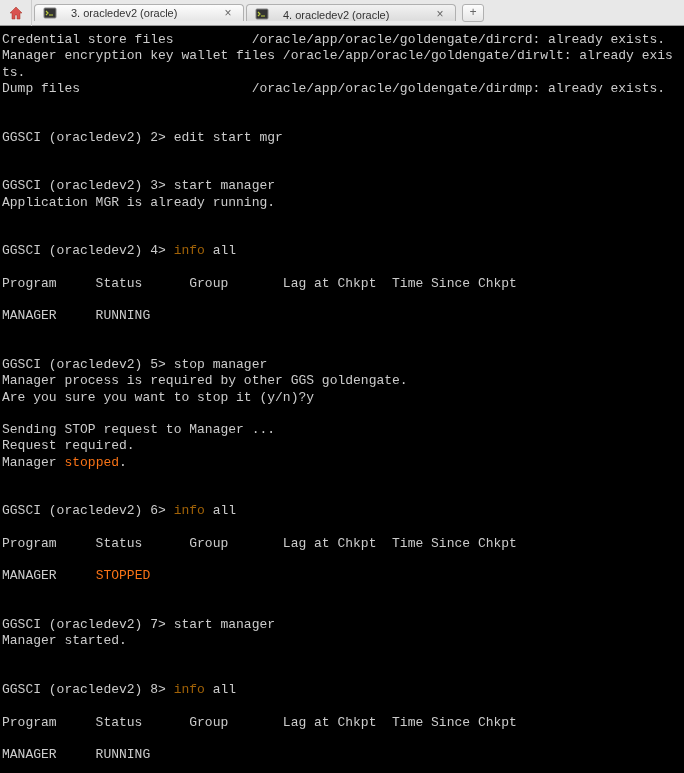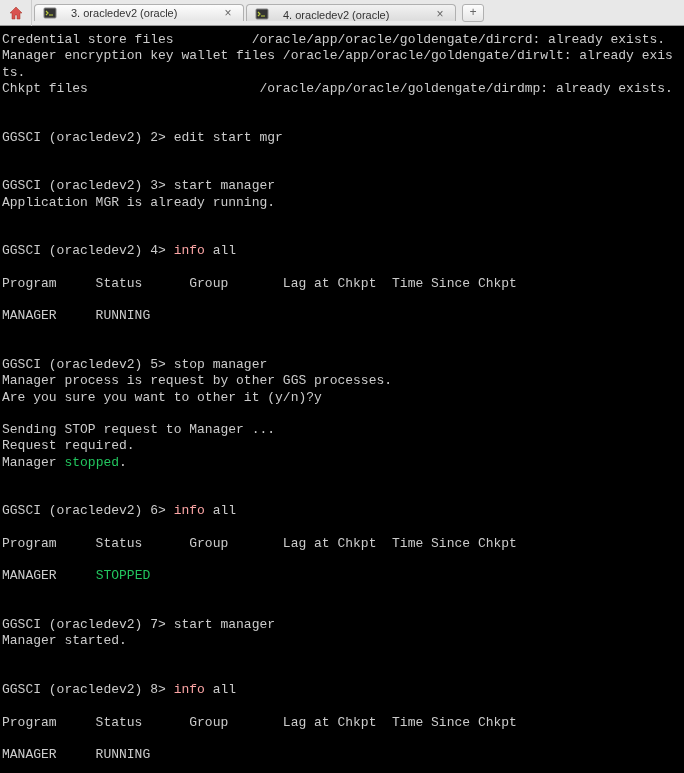--- a/index.html
+++ b/index.html
@@ -78,22 +78,22 @@
     }
     .terminal {
       background: #000;
       color: #ccc;
       padding: 6px 2px 2px 2px;
       white-space: pre;
       line-height: 1.25;
       font-size: 13px;
       letter-spacing: 0;
     }
-    .cyan { color: #fca5a5; }
-    .yellow { color: #22c55e; }
+    .cyan { color: #a16207; }
+    .yellow { color: #f97316; }
   </style>
 </head>
 <body>
 
 <div class="tabbar">
   <div class="home-btn">
     <svg width="16" height="16" viewBox="0 0 16 16">
       <path d="M8 2 L14 8 L12 8 L12 14 L9 14 L9 10 L7 10 L7 14 L4 14 L4 8 L2 8 Z" fill="#d9534f" stroke="#a03020" stroke-width="0.5"></path>
     </svg>
   </div>
@@ -118,40 +118,40 @@
     <span class="tab-close">×</span>
   </div>
   <div class="newtab-btn">
     <span>+</span>
   </div>
 </div>
 
 <div class="terminal"><span>Credential store files          /oracle/app/oracle/goldengate/dircrd: already exists.</span>
 <span>Manager encryption key wallet files /oracle/app/oracle/goldengate/dirwlt: already exis</span>
 <span>ts.</span>
-<span>Chkpt files                      /oracle/app/oracle/goldengate/dirdmp: already exists.</span>
+<span>Dump files                      /oracle/app/oracle/goldengate/dirdmp: already exists.</span>
 
 
 <span>GGSCI (oracledev2) 2&gt; </span><span>edit start mgr</span>
 
 
 <span>GGSCI (oracledev2) 3&gt; </span><span>start manager</span>
 <span>Application MGR is already running.</span>
 
 
 <span>GGSCI (oracledev2) 4&gt; </span><span class="cyan">info </span><span>all</span>
 
 <span>Program     Status      Group       Lag at Chkpt  Time Since Chkpt</span>
 
 <span>MANAGER     RUNNING</span>
 
 
 <span>GGSCI (oracledev2) 5&gt; </span><span>stop manager</span>
-<span>Manager process is request by other GGS processes.</span>
-<span>Are you sure you want to other it (y/n)?y</span>
+<span>Manager process is required by other GGS goldengate.</span>
+<span>Are you sure you want to stop it (y/n)?y</span>
 
 <span>Sending STOP request to Manager ...</span>
 <span>Request required.</span>
 <span>Manager </span><span class="yellow">stopped</span><span>.</span>
 
 
 <span>GGSCI (oracledev2) 6&gt; </span><span class="cyan">info </span><span>all</span>
 
 <span>Program     Status      Group       Lag at Chkpt  Time Since Chkpt</span>
 

